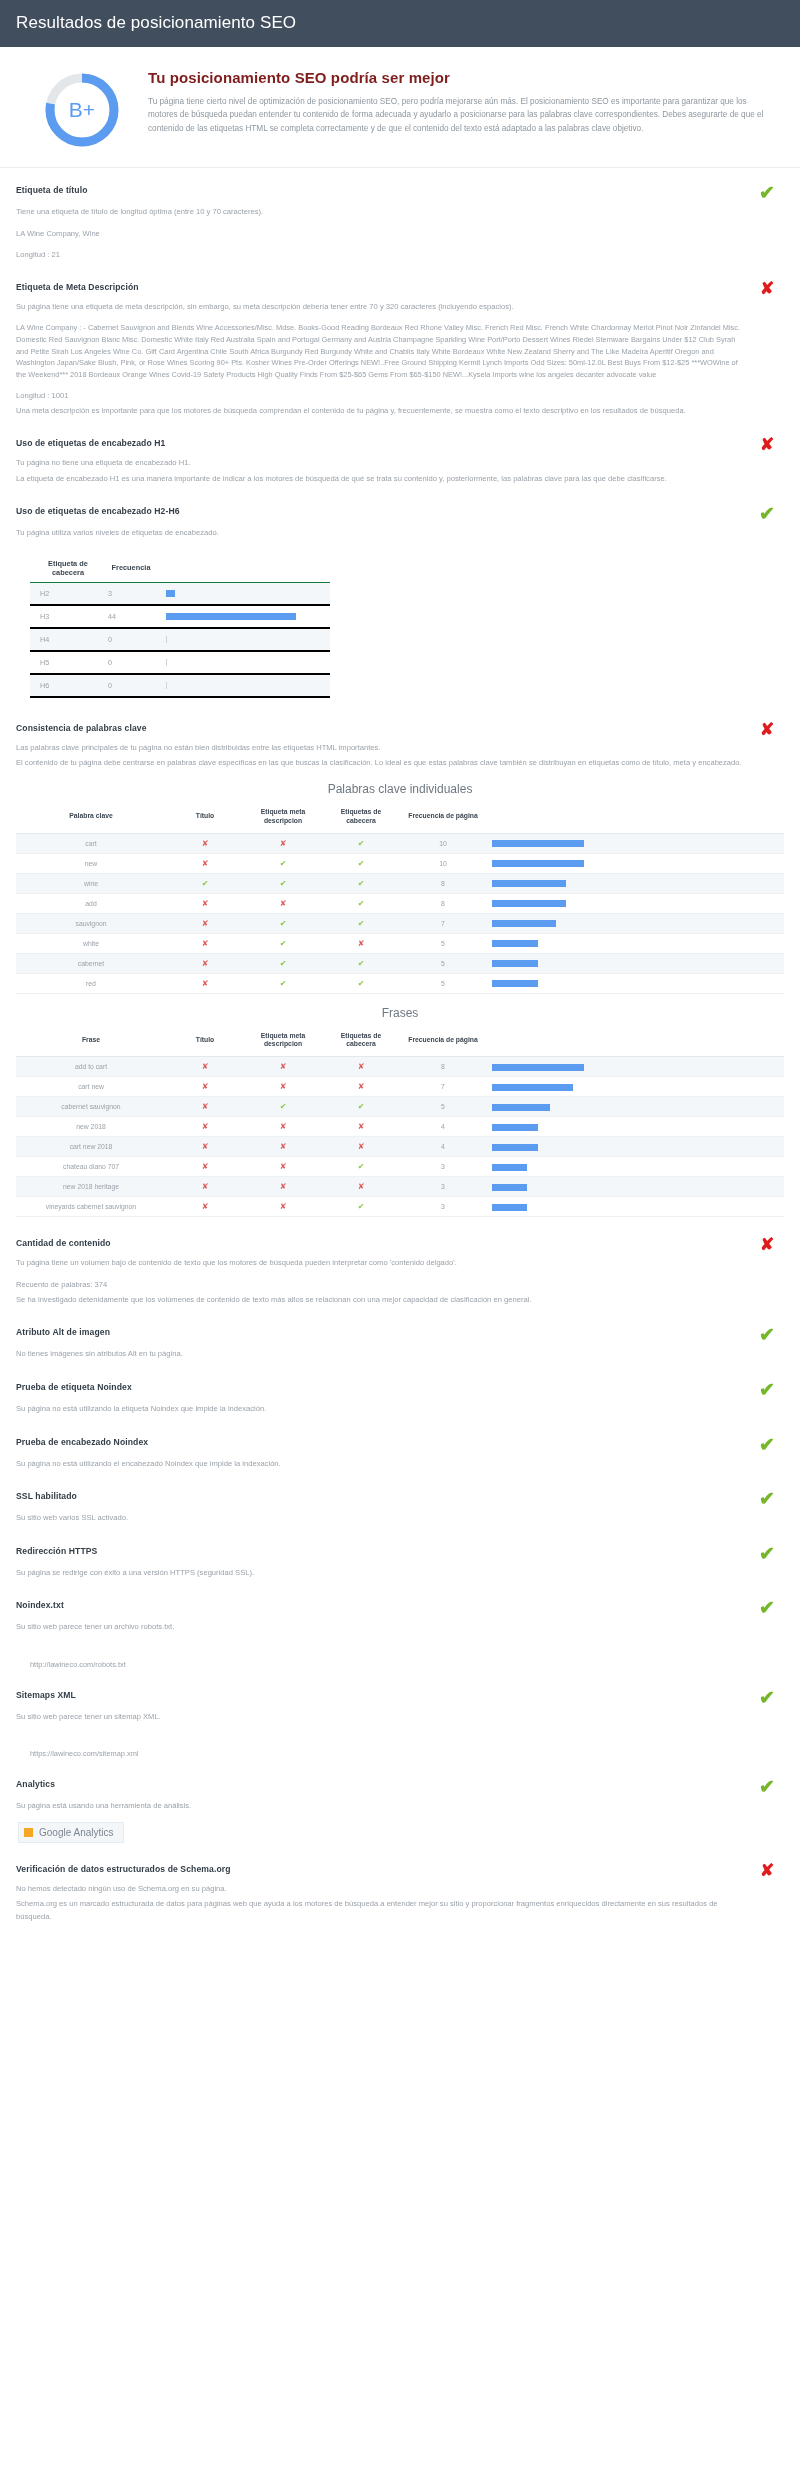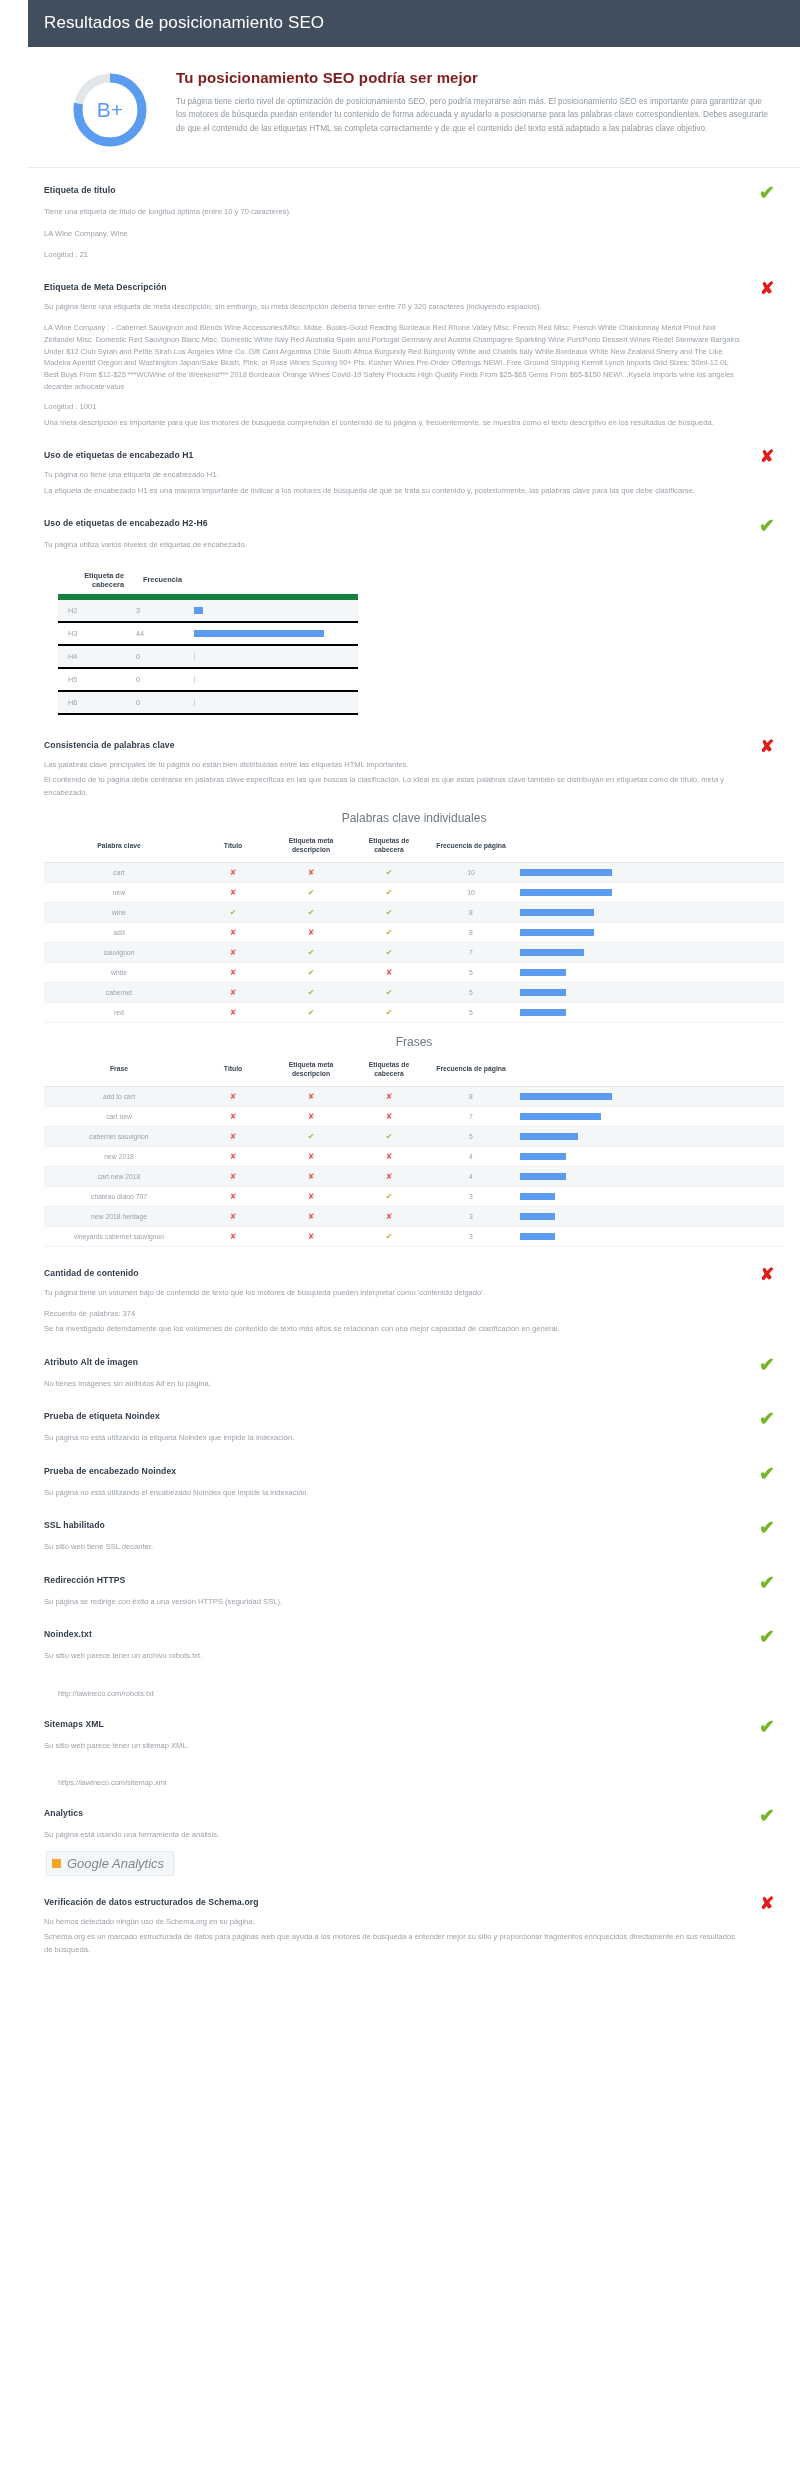--- a/index.html
+++ b/index.html
@@ -3,21 +3,21 @@
 <meta charset="utf-8">
 <style>
   * { box-sizing: border-box; margin: 0; padding: 0; }
   body {
     width: 800px;
     font-family: "Liberation Sans", sans-serif;
     background: #ffffff;
     color: #3f4a54;
     -webkit-font-smoothing: antialiased;
   }
-  .page { width: 800px; background: #fff; padding-left: 28px; }
+  .page { width: 800px; background: #fff; }
 
   
   .topbar {
     background: #414e5e;
     color: #ffffff;
     padding: 13px 16px 14px 16px;
     font-size: 17px;
     font-weight: 400;
     letter-spacing: .1px;
   }
@@ -67,22 +67,22 @@
   .mono-val { font-size: 7.6px; color: #9aa2aa; margin-top: 9px; padding-right:40px; line-height:1.6;}
   .longtext {
     font-size: 7.4px; line-height: 1.58; color: #9aa2aa;
     margin-top: 9px; padding-right: 40px; text-align: left;
   }
   .link-val { font-size: 7.4px; color: #9aa2aa; margin-top: 26px; padding-left: 14px; }
 
   
   .hdr-table { margin: 14px 0 4px 14px; width: 300px; border-collapse: collapse; }
   .hdr-table th {
-    font-size: 7.4px; font-weight: 700; color: #3c4651; text-align: right;
-    padding: 5px 6px; border-bottom: 6px solid #15803d;
+    font-size: 7.4px; font-weight: 700; color: #3c4651; text-align: center;
+    padding: 5px 6px; border-bottom: 1px solid #15803d;
   }
   .hdr-table td {
     font-size: 7.2px; color: #9aa2aa; padding: 6px 6px; border-bottom: 2px solid #000000;
   }
   .hdr-table tbody tr:nth-child(odd) { background: #f4f7fa; }
   .hdr-table .c-tag { width: 72px; padding-left: 10px; }
   .hdr-table .c-freq { width: 58px; }
   .hdr-table .c-bar { padding-right: 10px; }
   .bar { height: 7px; background: #5b9bf0; display: block; }
   .bar.zero { width: 1px; background: #c9d4de; }
@@ -112,21 +112,21 @@
   .mk-no { color: #e05b5b; font-size: 8px; }
   .kbar { height: 7px; background: #5b9bf0; display: inline-block; vertical-align: middle; }
 
   
   .chip {
     display: inline-flex; align-items: center; gap: 6px;
     background: #f4f7fa; border: 1px solid #e6ebf0;
     padding: 4px 9px 4px 5px; margin-top: 9px; margin-left: 2px;
   }
   .chip-sq { width: 9px; height: 9px; background: #f5a623; display:block; }
-  .chip-label { font-size: 13px; color: #7d868f; font-style: italic; }
+  .chip-label { font-size: 10px; color: #7d868f; }
 </style>
 </head>
 <body>
 
 <div class="page">
 
   <div class="topbar">Resultados de posicionamiento SEO</div>
 
   <div class="summary">
     <div class="gauge-wrap">
@@ -436,21 +436,21 @@
         <div class="sec-icon"><span class="ico-ok">✔</span></div>
       </div>
       <div class="sec-body">Su página no está utilizando el encabezado Noindex que impide la indexación.</div>
     </div>
 
     <div class="check-section">
       <div class="sec-head">
         <div class="sec-title">SSL habilitado</div>
         <div class="sec-icon"><span class="ico-ok">✔</span></div>
       </div>
-      <div class="sec-body">Su sitio web tiene SSL decanter.</div>
+      <div class="sec-body">Su sitio web varios SSL activado.</div>
     </div>
 
     <div class="check-section">
       <div class="sec-head">
         <div class="sec-title">Redirección HTTPS</div>
         <div class="sec-icon"><span class="ico-ok">✔</span></div>
       </div>
       <div class="sec-body">Su página se redirige con éxito a una versión HTTPS (seguridad SSL).</div>
     </div>
 

